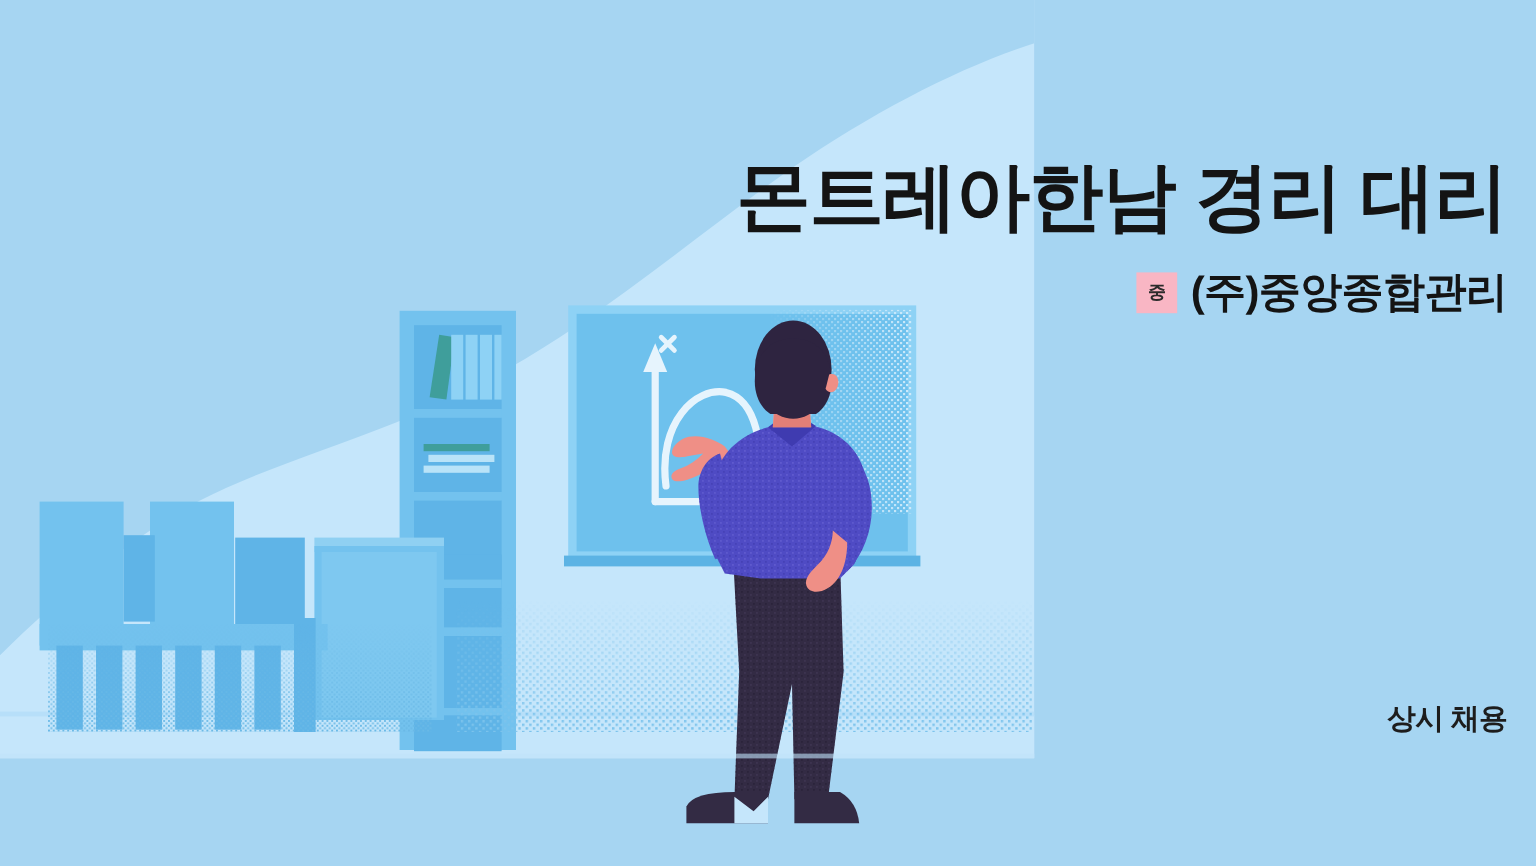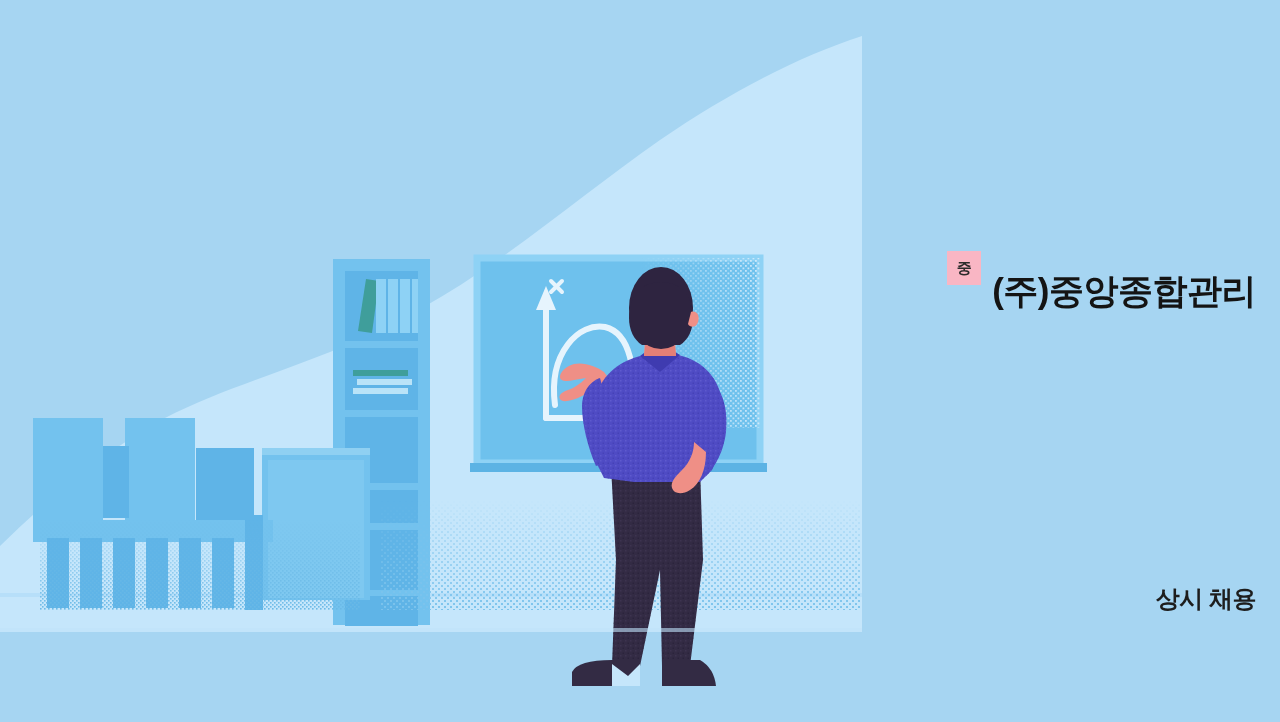--- a/index.html
+++ b/index.html
@@ -65,21 +65,20 @@
     font-size:15px;
     font-weight:700;
     line-height:1;
   }
   .company-name {
     font-size:35px;
     font-weight:700;
     color:#141414;
     letter-spacing:-0.5px;
     white-space:nowrap;
-    margin-top:48px;
   }
 
   .hiring-type {
     position:absolute;
     right:24px;
     top:583px;
     font-size:24px;
     font-weight:700;
     color:#1d1d1d;
     letter-spacing:-0.5px;
@@ -324,20 +323,21 @@
 
         <path d="M691,312 C697,310 700,316 698,322 C696,328 690,328 688,324 Z" fill="#ef8f86"></path>
       </g>
 
       <rect x="0" y="628" width="862" height="4" fill="#bfe3fa" opacity="0.6"></rect>
     </svg>
   </div>
 
   <div id="text-layer">
 
+    <div class="job-title">몬트레아한남 경리 대리</div>
 
     <div class="company-row">
       <span class="company-badge">중</span>
       <span class="company-name">(주)중앙종합관리</span>
     </div>
 
     <div class="hiring-type">상시 채용</div>
   </div>
 
 </div>

